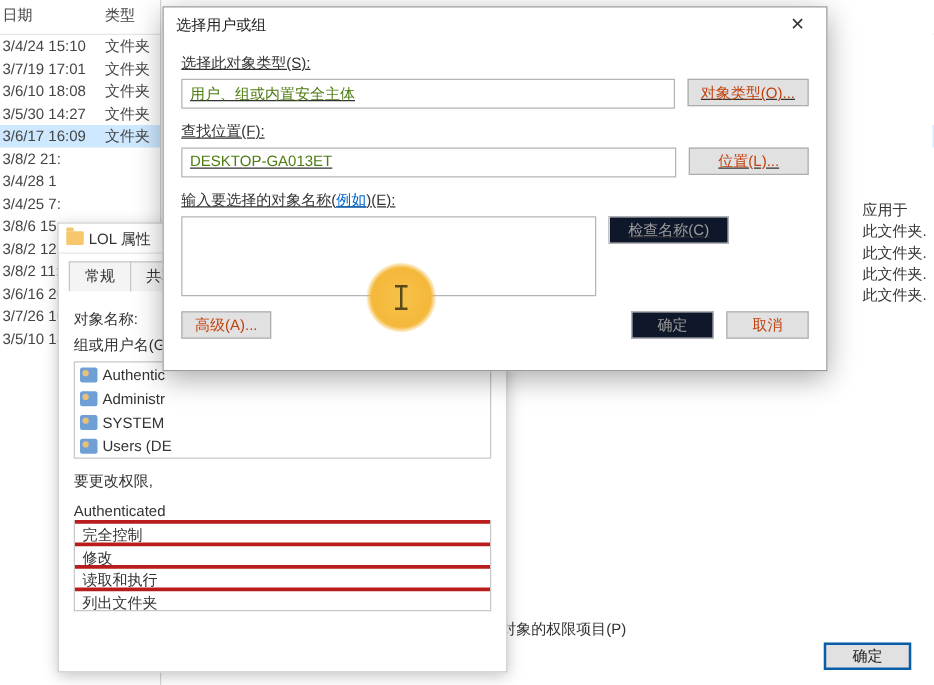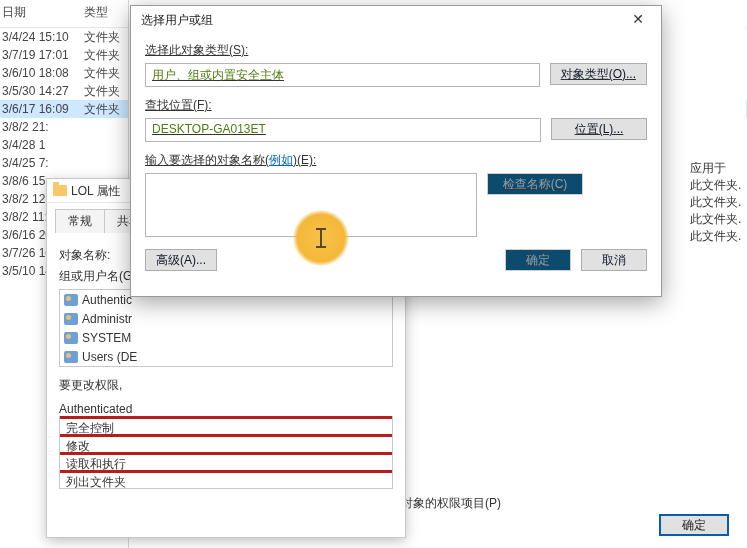--- a/index.html
+++ b/index.html
@@ -40,22 +40,22 @@
   .perm-head { margin-top: 8px; }
   .perm-list { border: 1px solid #c8c8c8; border-top: none; }
   .perm-list .p { height: 18px; line-height: 18px; padding-left: 6px; border-top: 3px solid #b91c1c; }
 
   
   .adv { position: absolute; left: 128px; top: 0; width: 618px; height: 548px; background: #fff; border-left: 1px solid #d7d7d7; }
   .adv-toolbar { position: absolute; left: 18px; top: 436px; display: flex; gap: 10px; }
   .adv-toolbar2 { position: absolute; left: 18px; top: 468px; }
   .adv-check { position: absolute; left: 18px; top: 494px; display: flex; align-items: center; gap: 6px; color: #333; }
   .adv-check input { width: 13px; height: 13px; }
-  .btn { min-width: 66px; height: 22px; border: 1px solid #adadad; background: #e1e1e1; color: #0f172a; text-align: center; line-height: 20px; padding: 0 10px; }
-  .btn.disabled { color: #9c9c9c; background: #0c4a6e; border-color: #cfcfcf; }
+  .btn { min-width: 66px; height: 22px; border: 1px solid #adadad; background: #e1e1e1; color: #c2410c; text-align: center; line-height: 20px; padding: 0 10px; }
+  .btn.disabled { color: #9c9c9c; background: #0f172a; border-color: #cfcfcf; }
 
   
   .sel { position: absolute; left: 130px; top: 5px; width: 532px; height: 292px; background: #fff; border: 1px solid #9a9a9a; box-shadow: 0 6px 22px rgba(0,0,0,.35); }
   .sel-title { height: 28px; display: flex; align-items: center; justify-content: space-between; padding: 0 8px 0 10px; color: #222; }
   .sel-close { width: 30px; height: 20px; text-align: center; line-height: 18px; font-size: 14px; color: #333; }
   .sel-body { padding: 4px 14px 10px 14px; color: #333; }
   .sel-row { margin-top: 4px; text-decoration: underline; }
   .sel-lbl { margin-bottom: 4px; }
   .sel-line { display: flex; gap: 10px; align-items: stretch; }
   .sel-ro { flex: 1; height: 24px; border: 1px solid #b5b5b5; background: #fff; padding: 3px 6px; color: #4d7c0f; }

